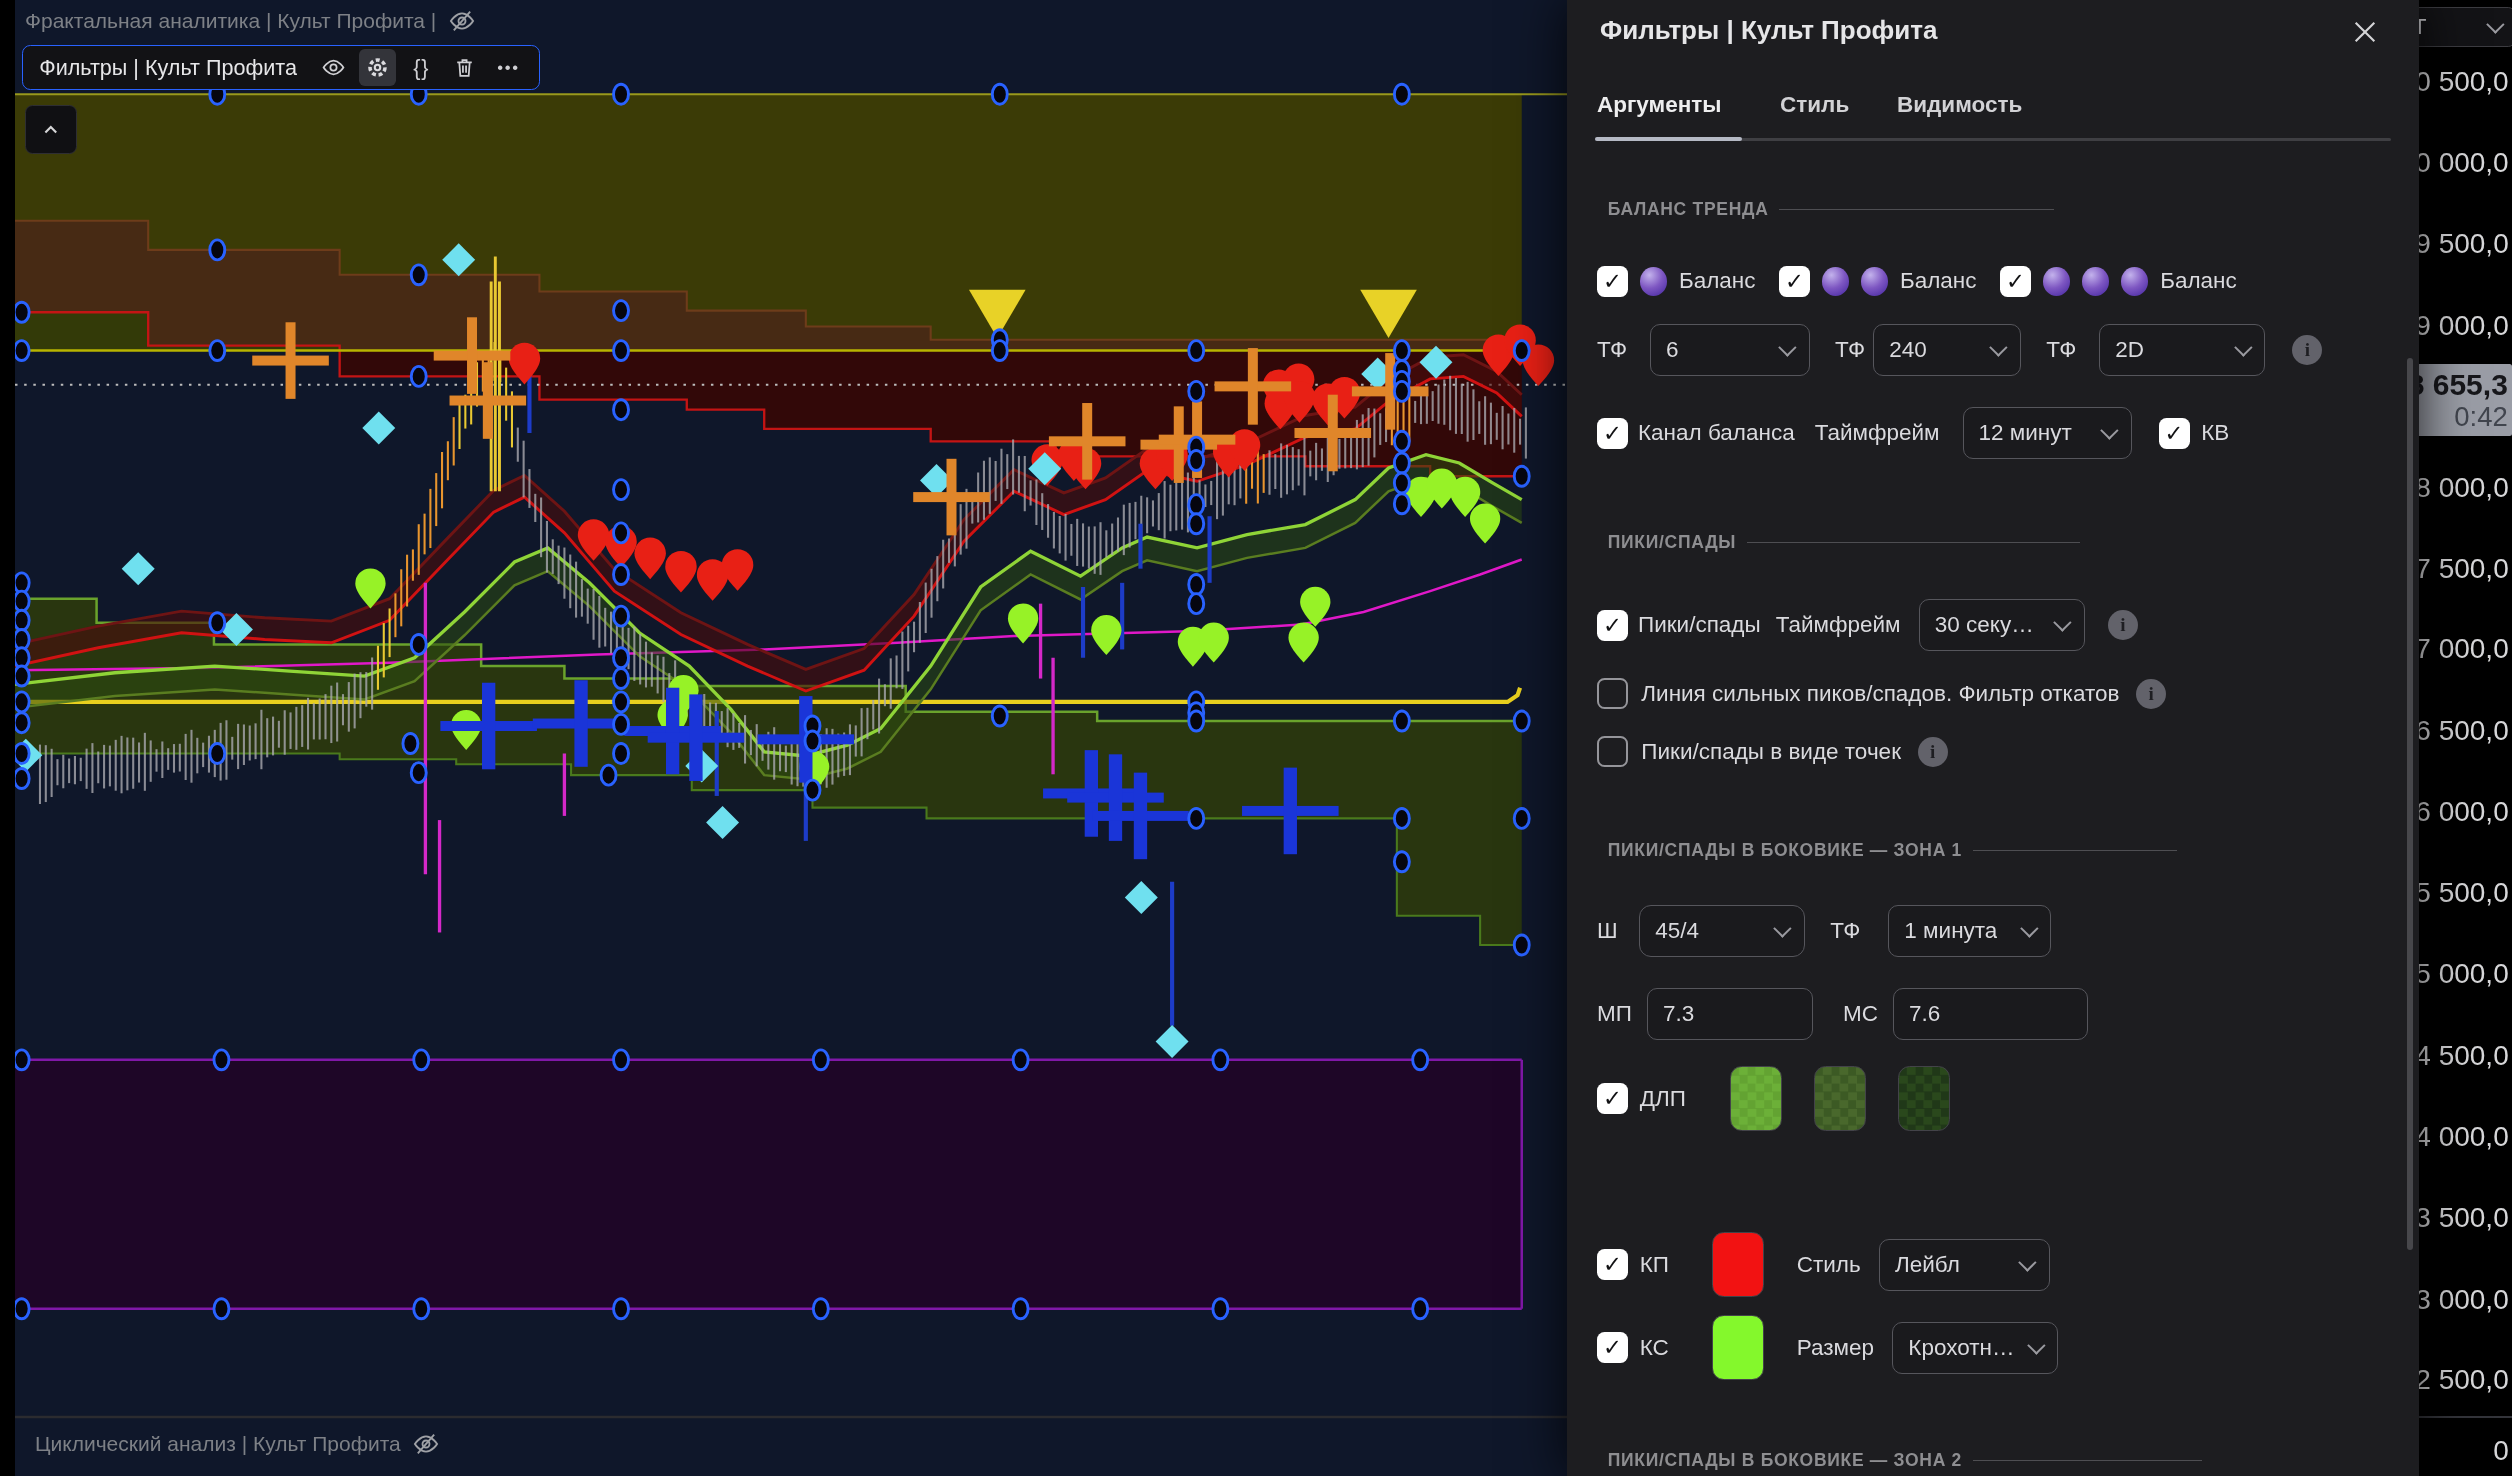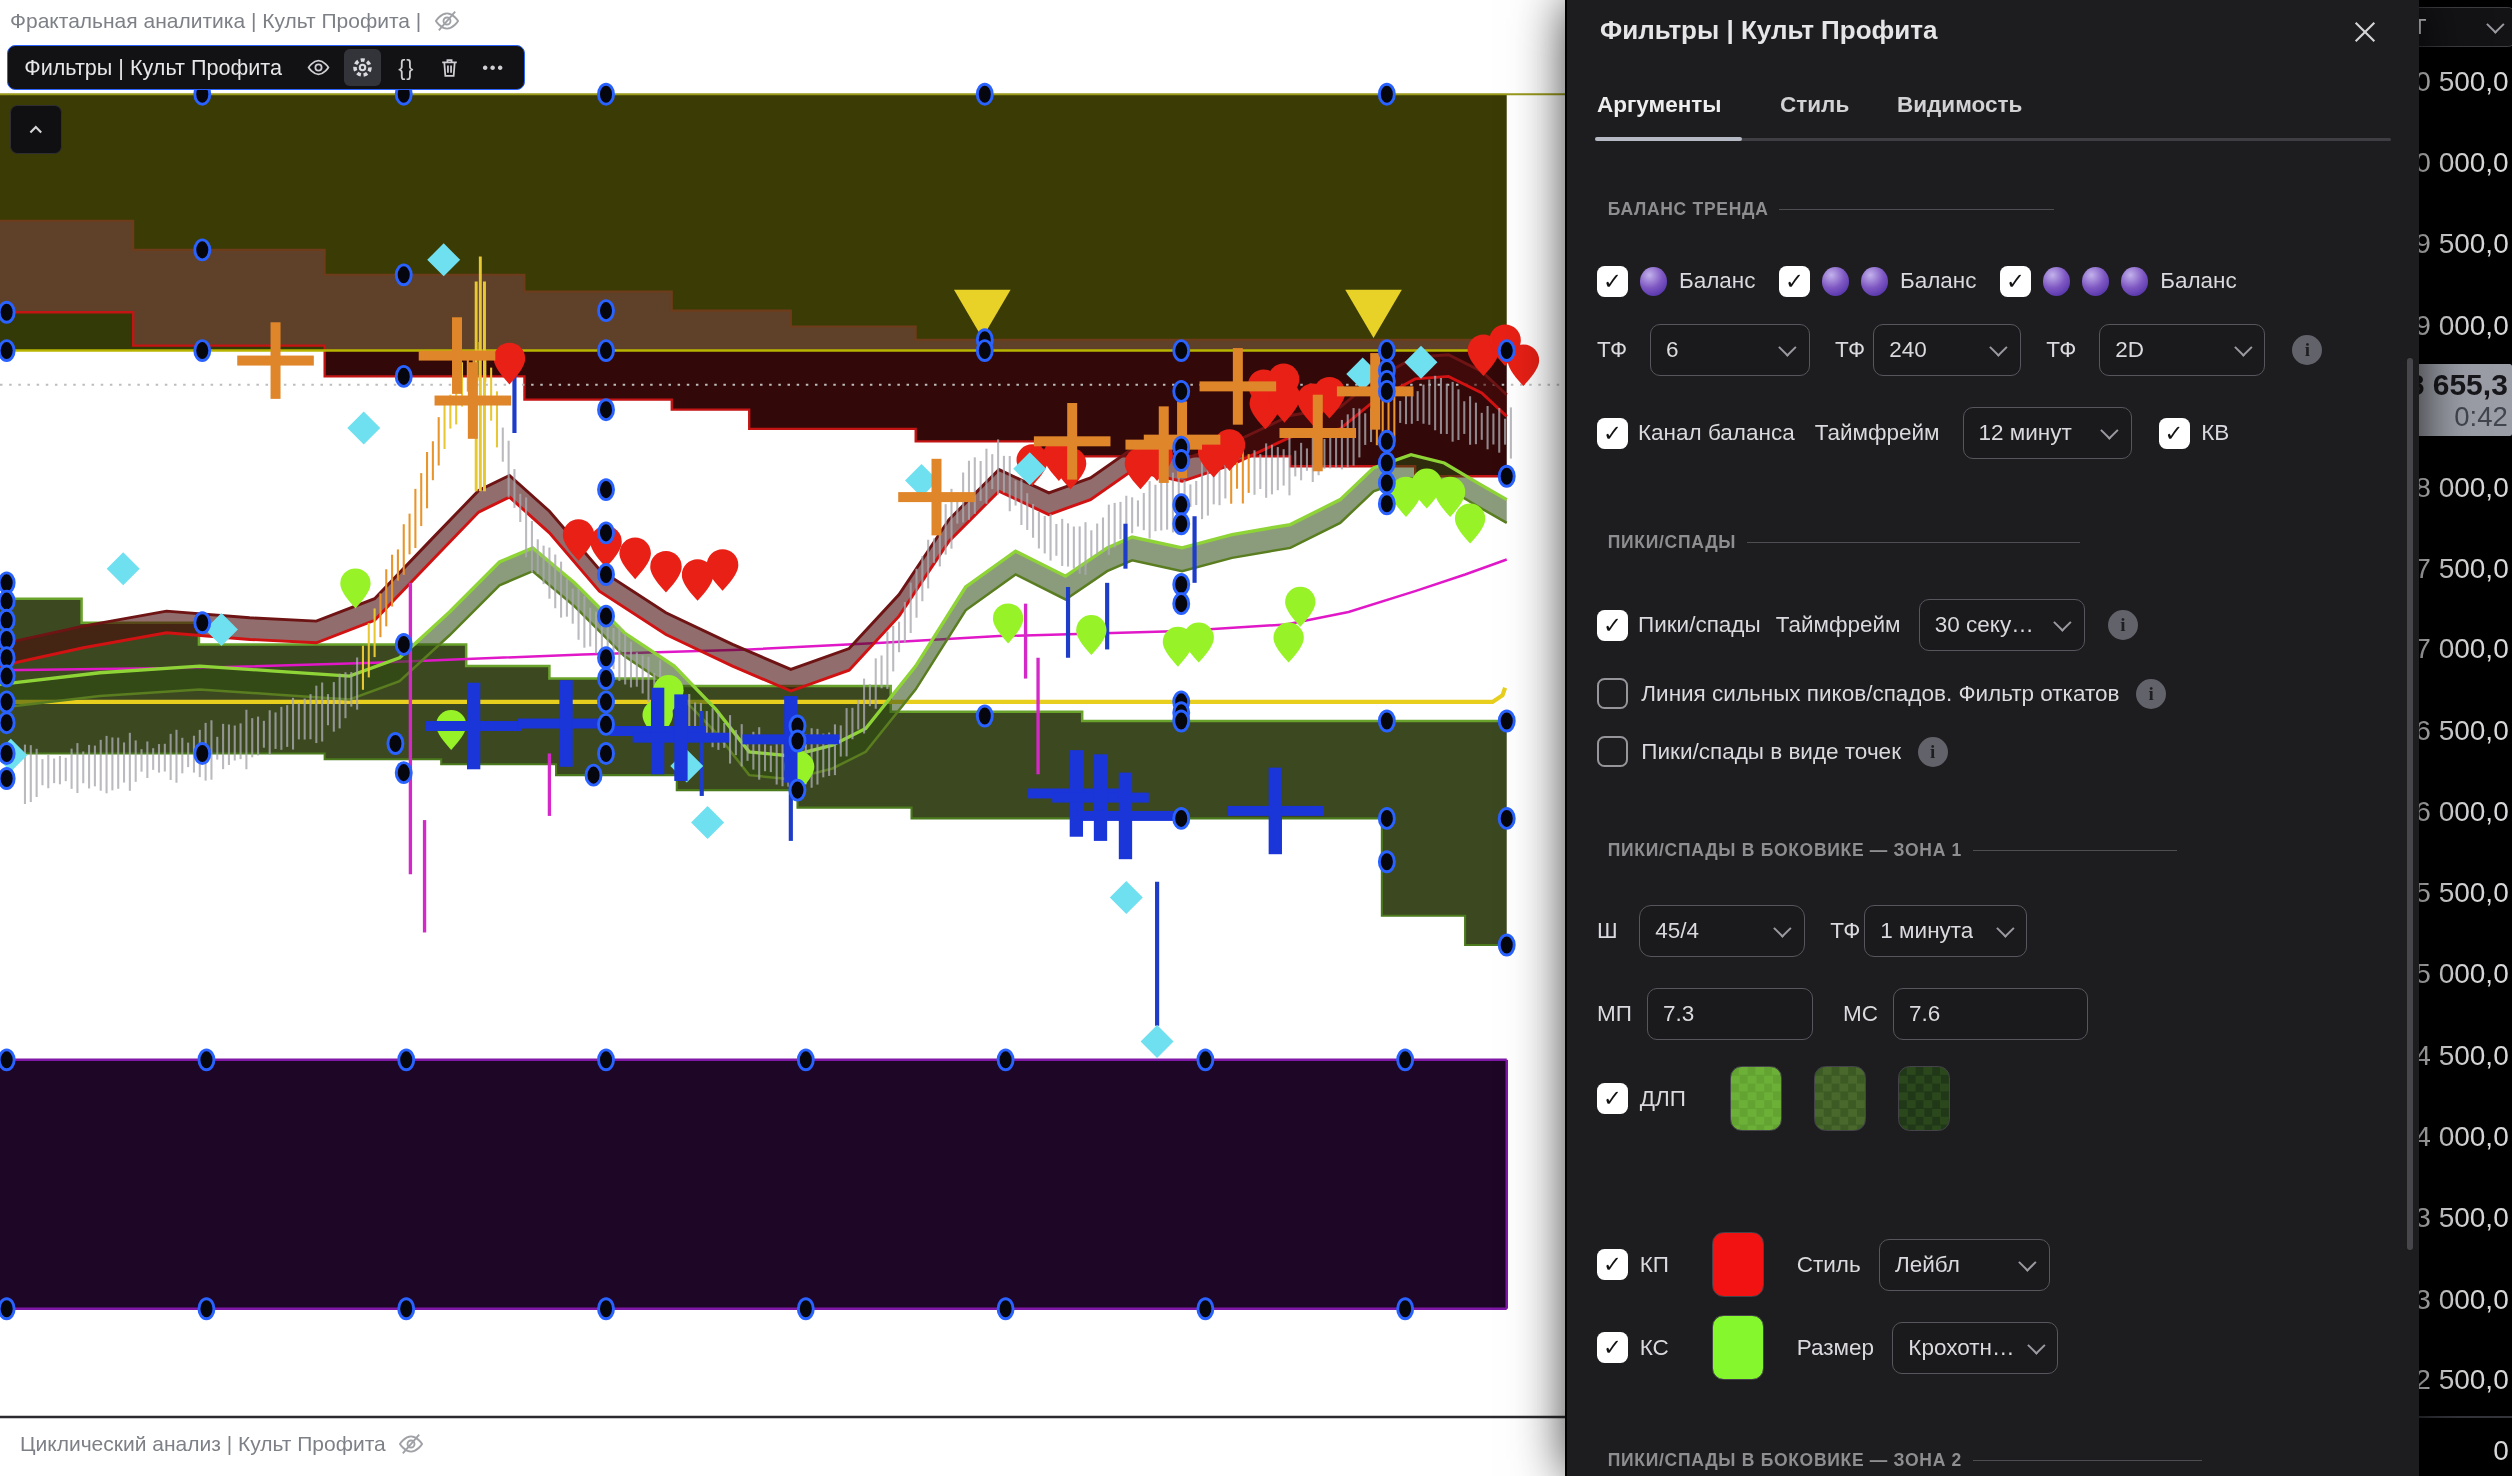--- a/index.html
+++ b/index.html
@@ -1,19 +1,19 @@
 <!DOCTYPE html>
 <html style="font-size:13.3px"><head>
 <meta charset="utf-8">
 <style>
   html,body{margin:0;padding:0;background:#000;}
   body{width:2512px;height:1477px;position:relative;overflow:hidden;
        font-family:"Liberation Sans","DejaVu Sans",sans-serif;-webkit-font-smoothing:antialiased;}
   
-  #chart-wrap{position:absolute;left:0;top:0;width:1565px;height:1477px;background:#ffffff;}
+  #chart-wrap{position:absolute;left:15px;top:0;width:1565px;height:1477px;background:#0f172a;}
   #chart-svg{position:absolute;left:0;top:0;}
   .pane-title{position:absolute;display:flex;align-items:center;gap:11.7px;color:#7d8086;font-size:21px;}
   .pane-title .ico{width:28px;height:28px;}
   #legend-box{position:absolute;left:6.7px;top:45px;height:43px;display:flex;align-items:center;gap:6.7px;
       padding:0 11.7px 0 16.6px;background:#121215;border:1.7px solid #2962ff;border-radius:8.3px;}
   #legend-box .t{color:#e6e6e8;font-size:21.6px;margin-right:11.7px;white-space:nowrap;}
   .lg-ico{width:37px;height:37px;display:flex;align-items:center;justify-content:center;border-radius:5.8px;color:#cfcfd3;}
   .lg-ico.active{background:#33343a;}
   .lg-ico svg{width:25px;height:25px;}
   .lg-txt{font-size:21.6px;color:#cfcfd3;letter-spacing:0.8px;}
@@ -747,21 +747,21 @@
     <span class="st">ПИКИ/СПАДЫ В БОКОВИКЕ — ЗОНА 1</span>
     <span class="ln" style="width:204px;"></span>
   </div>
   <div class="abs row" style="left:30px;top:905px;height:52px;">
     <span class="lab">Ш</span>
     <span class="dd" style="width:166px;margin-left:21.6px;border-radius:12px;">
       <span class="v">45/4</span>
         <span class="chev"></span>
     </span>
     <span class="lab" style="margin-left:25px;">ТФ</span>
-    <span class="dd" style="width:163px;margin-left:4px;">
+    <span class="dd" style="width:163px;margin-left:28px;">
       <span class="v">1 минута</span>
         <span class="chev"></span>
     </span>
   </div>
   <div class="abs row" style="left:30px;top:988px;height:52px;">
     <span class="lab">МП</span>
     <span class="inp" style="width:166px;margin-left:15px;">
         <span>7.3</span>
       </span>
     <span class="lab" style="margin-left:30px;">МС</span>

